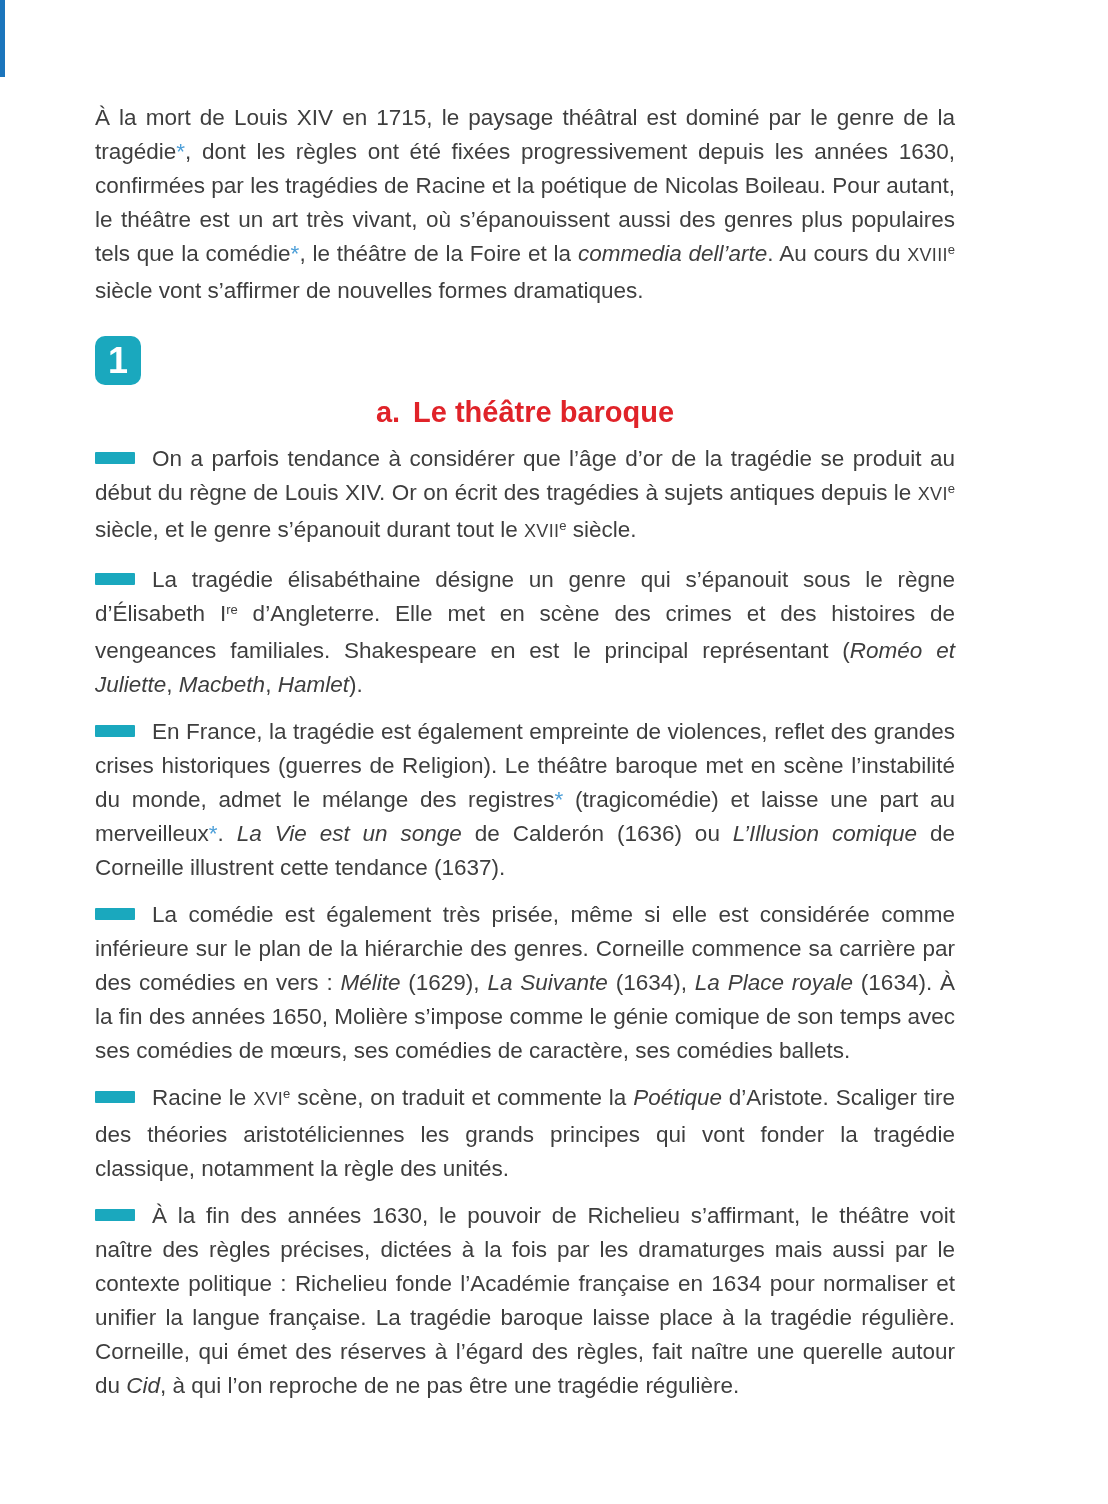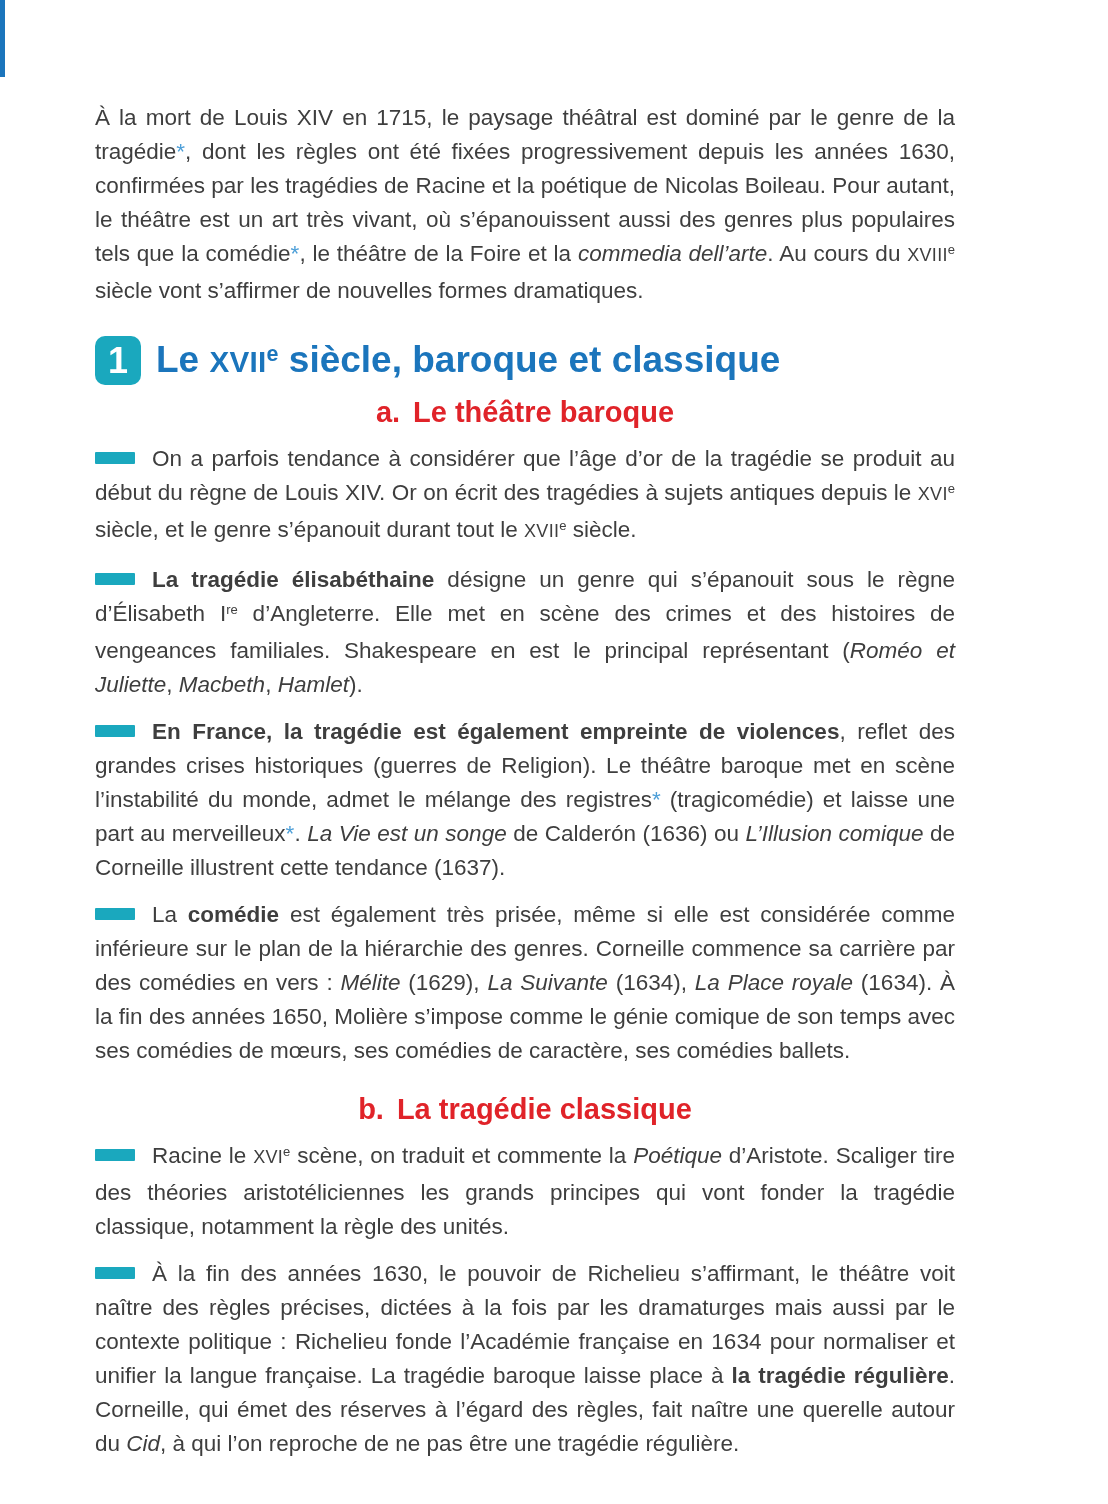--- a/index.html
+++ b/index.html
@@ -6,21 +6,21 @@
   .page{position:relative;width:995px;height:1504px;background:#ffffff;overflow:hidden;
         font-family:"Liberation Sans",sans-serif;color:#3e3e3e;}
 
   
   .corner-bar{position:absolute;left:0;top:0;width:5px;height:77px;background:#1b75bc;}
 
   
   .content{position:absolute;left:95px;top:101px;width:860px;}
   .body{font-size:22.5px;line-height:34px;text-align:justify;margin:0 0 13px 0;color:#3e3e3e;}
   .intro{margin-bottom:26px;}
-  .b{font-weight:700;}
+  .b{font-weight:400;}
   .i{font-style:italic;}
   .sup{font-size:.58em;position:relative;top:-.5em;}
   .sc{font-size:.8em;letter-spacing:.3px;}
   .star{color:#4d9fd8;}
 
   .bullet{display:inline-block;width:40px;height:12px;background:#1aa8be;border-radius:1px;
           margin-right:17px;vertical-align:2px;}
 
   .h2{display:flex;align-items:center;gap:15px;margin:28px 0 10px 0;}
   .numbox{display:inline-flex;align-items:center;justify-content:center;width:46px;height:49px;
@@ -53,21 +53,20 @@
 <div class="page">
 
   <div class="corner-bar"></div>
 
   <div class="content">
 
     <p class="body intro"><span>À la mort de Louis XIV en 1715, le paysage théâtral est dominé par le genre de la tragédie</span><span class="star">*</span><span>, dont les règles ont été fixées progressivement depuis les années 1630, confirmées par les tragédies de Racine et la poétique de Nicolas Boileau. Pour autant, le théâtre est un art très vivant, où s’épanouissent aussi des genres plus populaires tels que la comédie</span><span class="star">*</span><span>, le théâtre de la Foire et la </span><span class="i">commedia dell’arte</span><span>. Au cours du </span><span class="sc">XVIII</span><span class="sup">e</span><span> siècle vont s’affirmer de nouvelles formes dramatiques.</span></p>
 
     <h2 class="h2">
       <span class="numbox">1</span>
-      <span class="h2text"><span>Le </span><span class="sc">XVII</span><span class="sup">e</span><span> siècle, baroque et classique</span></span>
     </h2>
 
     <h3 class="h3">
       <span class="h3label">a.</span><span>Le théâtre baroque</span>
     </h3>
 
     <p class="body">
       <span class="bullet"></span><span><span>On a parfois tendance à considérer que l’âge d’or de la tragédie se produit au début du règne de Louis XIV. Or on écrit des tragédies à sujets antiques depuis le </span><span class="sc">XVI</span><span class="sup">e</span><span> siècle, et le genre s’épanouit durant tout le </span><span class="sc">XVII</span><span class="sup">e</span><span> siècle.</span></span>
     </p>
 
@@ -76,23 +75,20 @@
     </p>
 
     <p class="body">
       <span class="bullet"></span><span><span class="b">En France, la tragédie est également empreinte de violences</span><span>, reflet des grandes crises historiques (guerres de Religion). Le théâtre baroque met en scène l’instabilité du monde, admet le mélange des registres</span><span class="star">*</span><span> (tragicomédie) et laisse une part au merveilleux</span><span class="star">*</span><span>. </span><span class="i">La Vie est un songe</span><span> de Calderón (1636) ou </span><span class="i">L’Illusion comique</span><span> de Corneille illustrent cette tendance (1637).</span></span>
     </p>
 
     <p class="body">
       <span class="bullet"></span><span><span>La </span><span class="b">comédie</span><span> est également très prisée, même si elle est considérée comme inférieure sur le plan de la hiérarchie des genres. Corneille commence sa carrière par des comédies en vers : </span><span class="i">Mélite</span><span> (1629), </span><span class="i">La Suivante</span><span> (1634), </span><span class="i">La Place royale</span><span> (1634). À la fin des années 1650, Molière s’impose comme le génie comique de son temps avec ses comédies de mœurs, ses comédies de caractère, ses comédies ballets.</span></span>
     </p>
 
-    <h3 class="h3 second">
-      <span class="h3label">b.</span><span>La tragédie classique</span>
-    </h3>
 
     <p class="body">
       <span class="bullet"></span><span><span>Racine le </span><span class="sc">XVI</span><span class="sup">e</span><span> scène, on traduit et commente la </span><span class="i">Poétique</span><span> d’Aristote. Scaliger tire des théories aristotéliciennes les grands principes qui vont fonder la tragédie classique, notamment la règle des unités.</span></span>
     </p>
 
     <p class="body">
       <span class="bullet"></span><span><span>À la fin des années 1630, le pouvoir de Richelieu s’affirmant, le théâtre voit naître des règles précises, dictées à la fois par les dramaturges mais aussi par le contexte politique : Richelieu fonde l’Académie française en 1634 pour normaliser et unifier la langue française. La tragédie baroque laisse place à </span><span class="b">la tragédie régulière</span><span>. Corneille, qui émet des réserves à l’égard des règles, fait naître une querelle autour du </span><span class="i">Cid</span><span>, à qui l’on reproche de ne pas être une tragédie régulière.</span></span>
     </p>
 
   </div>

